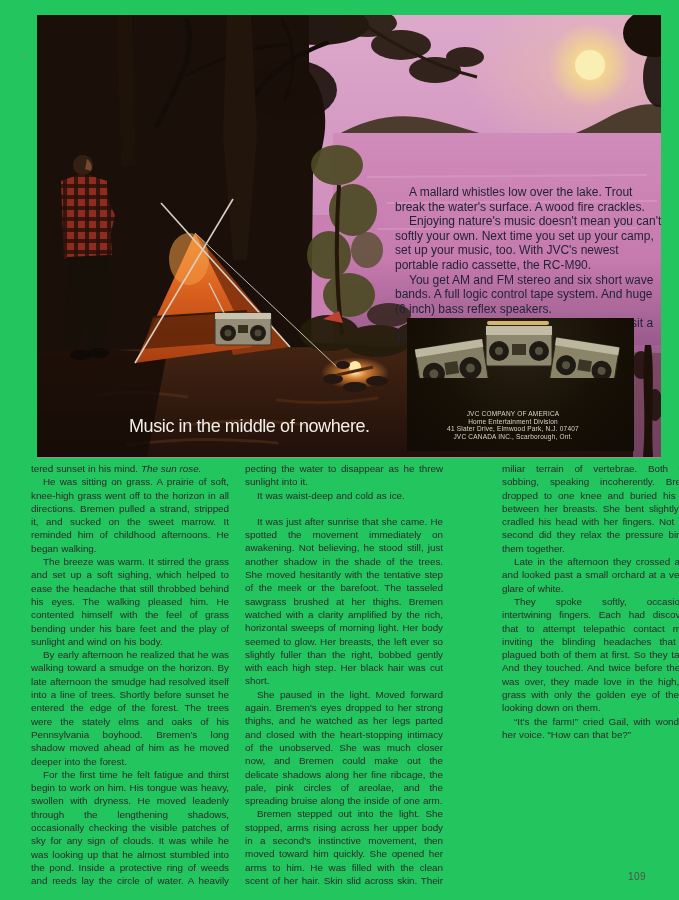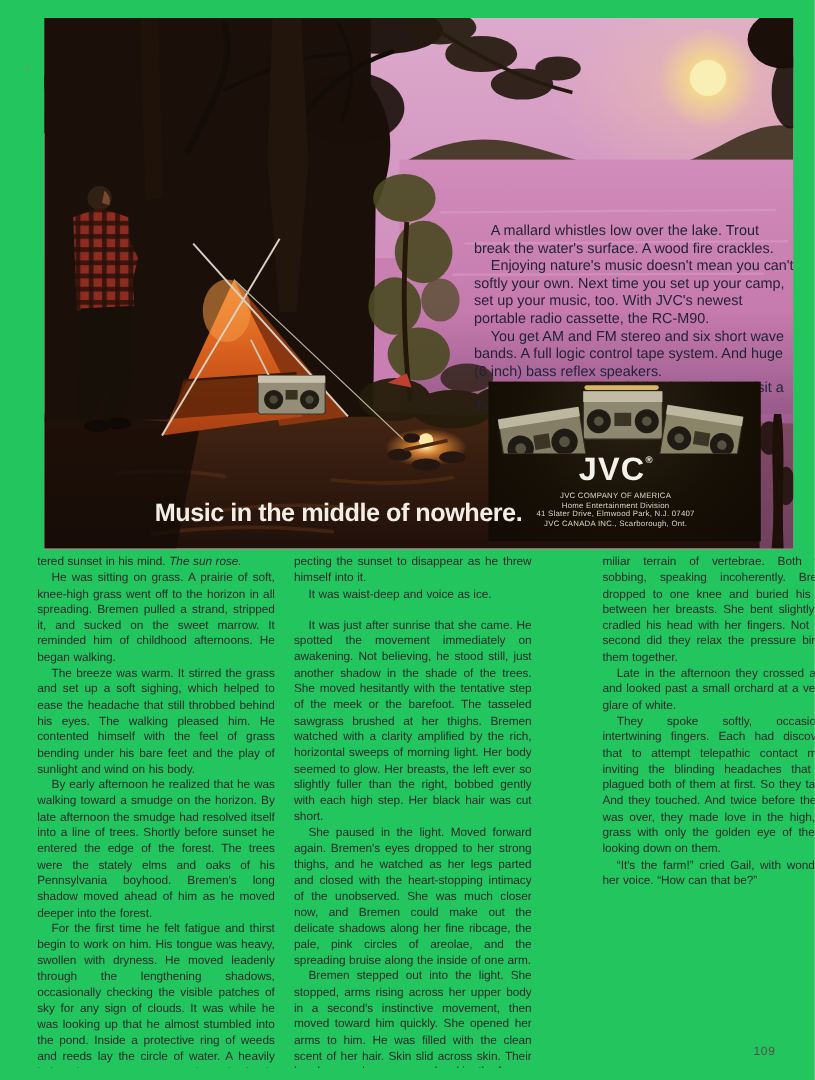--- a/index.html
+++ b/index.html
@@ -3,21 +3,21 @@
 <meta charset="utf-8">
 <style>
   html,body{margin:0;padding:0;}
   body{background:#e8e5de;font-family:"Liberation Sans",sans-serif;}
   .page{position:relative;width:679px;height:900px;background:#22c55e;overflow:hidden;}
   .speck{position:absolute;left:22px;top:56px;width:2px;height:2px;background:#8a867e;border-radius:50%;}
   .photo{position:absolute;left:37px;top:15px;width:624px;height:442px;background:#c97fb2;box-shadow:0 1px 0 #9a9288;}
   .photo svg{position:absolute;left:0;top:0;}
   .ad-copy{position:absolute;left:358px;top:170px;width:267px;color:#20203а;}
   .ad-copy p{margin:0;font-size:12px;line-height:14.6px;color:#232338;text-indent:14px;font-weight:500;letter-spacing:0px;}
-  .headline{position:absolute;left:92px;top:401px;width:340px;font-size:21px;font-weight:bold;letter-spacing:-0.4px;color:#f2eee6;}
+  .headline{position:absolute;left:92px;top:401px;width:340px;font-size:18px;font-weight:normal;letter-spacing:-0.4px;color:#f2eee6;}
   .jvc-card{position:absolute;left:370px;top:303px;width:227px;height:133px;background:radial-gradient(ellipse at 50% 20%, #2a2114 0%, #171006 55%, #100b05 100%);}
   .jvc-card svg{position:absolute;left:0;top:0;}
   .jvc-logo{position:absolute;left:0px;top:58px;width:212px;text-align:center;color:#f4f1ea;font-size:27px;font-weight:800;letter-spacing:1px;}
   .jvc-logo sup{font-size:8px;vertical-align:14px;letter-spacing:0;}
   .jvc-address{position:absolute;left:6px;top:92px;width:200px;text-align:center;}
   .jvc-address div{font-size:6.5px;line-height:7.6px;color:#ddd6c6;letter-spacing:0.2px;}
   .article-col{position:absolute;top:462px;width:198px;height:428px;overflow:hidden;text-align:justify;color:#2b2b2b;}
   .article-col p{margin:0;font-size:9.9px;line-height:13.3px;text-indent:12px;letter-spacing:-0.05px;word-spacing:0.3px;}
   .article-col p.noindent{text-indent:0;}
   .article-col p.gap{margin-top:13px;}
@@ -238,42 +238,41 @@
         <g transform="rotate(9 176 55)">
           <rect x="144" y="24" width="64" height="44" rx="2" fill="#8a8468" stroke="#2e2a1e"></rect>
           <rect x="144" y="24" width="64" height="8" fill="#bdb7a0"></rect>
           <circle cx="158" cy="50" r="10" fill="#1e1a14"></circle>
             <circle cx="194" cy="50" r="10" fill="#1e1a14"></circle>
           <circle cx="158" cy="50" r="4" fill="#57513f"></circle>
             <circle cx="194" cy="50" r="4" fill="#57513f"></circle>
           <rect x="170" y="42" width="13" height="11" fill="#3a3524"></rect>
         </g>
       </svg>
-      <div class="jvc-logo"><span>JVC</span><sup>®</sup></div>
       <div class="jvc-address">
           <div>JVC COMPANY OF AMERICA</div>
           <div>Home Entertainment Division</div>
           <div>41 Slater Drive, Elmwood Park, N.J. 07407</div>
           <div>JVC CANADA INC., Scarborough, Ont.</div>
         </div>
     </div>
 
     <div class="headline">Music in the middle of nowhere.</div>
   </div>
 
   <div class="article-col col-1">
       <p class="noindent"><span>tered sunset in his mind. </span><span style="font-style: italic;">The sun rose.</span></p>
-      <p>He was sitting on grass. A prairie of soft, knee-high grass went off to the horizon in all spreading. Bremen pulled a strand, stripped it, and sucked on the sweet marrow. It reminded him of childhood afternoons. He began walking.</p>
+      <p>He was sitting on grass. A prairie of soft, knee-high grass went off to the horizon in all directions. Bremen pulled a strand, stripped it, and sucked on the sweet marrow. It reminded him of childhood afternoons. He began walking.</p>
       <p>The breeze was warm. It stirred the grass and set up a soft sighing, which helped to ease the headache that still throbbed behind his eyes. The walking pleased him. He contented himself with the feel of grass bending under his bare feet and the play of sunlight and wind on his body.</p>
       <p>By early afternoon he realized that he was walking toward a smudge on the horizon. By late afternoon the smudge had resolved itself into a line of trees. Shortly before sunset he entered the edge of the forest. The trees were the stately elms and oaks of his Pennsylvania boyhood. Bremen's long shadow moved ahead of him as he moved deeper into the forest.</p>
       <p>For the first time he felt fatigue and thirst begin to work on him. His tongue was heavy, swollen with dryness. He moved leadenly through the lengthening shadows, occasionally checking the visible patches of sky for any sign of clouds. It was while he was looking up that he almost stumbled into the pond. Inside a protective ring of weeds and reeds lay the circle of water. A heavily laden cherry tree sent roots down the bank. Bremen took the last few steps forward, ex-</p>
     </div>
   <div class="article-col col-2">
-      <p class="noindent">pecting the sunset to disappear as he threw himself into it.</p>
-      <p>It was waist-deep and voice as ice.</p>
+      <p class="noindent">pecting the water to disappear as he threw sunlight into it.</p>
+      <p>It was waist-deep and cold as ice.</p>
       <p class="gap">It was just after sunrise that she came. He spotted the movement immediately on awakening. Not believing, he stood still, just another shadow in the shade of the trees. She moved hesitantly with the tentative step of the meek or the barefoot. The tasseled sawgrass brushed at her thighs. Bremen watched with a clarity amplified by the rich, horizontal sweeps of morning light. Her body seemed to glow. Her breasts, the left ever so slightly fuller than the right, bobbed gently with each high step. Her black hair was cut short.</p>
       <p>She paused in the light. Moved forward again. Bremen's eyes dropped to her strong thighs, and he watched as her legs parted and closed with the heart-stopping intimacy of the unobserved. She was much closer now, and Bremen could make out the delicate shadows along her fine ribcage, the pale, pink circles of areolae, and the spreading bruise along the inside of one arm.</p>
       <p>Bremen stepped out into the light. She stopped, arms rising across her upper body in a second's instinctive movement, then moved toward him quickly. She opened her arms to him. He was filled with the clean scent of her hair. Skin slid across skin. Their hands moved across muscle, skin, the fa-</p>
     </div>
   <div class="article-col col-3">
       <p class="noindent">miliar terrain of vertebrae. Both were sobbing, speaking incoherently. Bremen dropped to one knee and buried his face between her breasts. She bent slightly and cradled his head with her fingers. Not for a second did they relax the pressure binding them together.</p>
       <p>Late in the afternoon they crossed a rise and looked past a small orchard at a vertical glare of white.</p>
       <p>They spoke softly, occasionally intertwining fingers. Each had discovered that to attempt telepathic contact meant inviting the blinding headaches that had plagued both of them at first. So they talked. And they touched. And twice before the day was over, they made love in the high, soft grass with only the golden eye of the sun looking down on them.</p>
       <p>“It's the farm!” cried Gail, with wonder in her voice. “How can that be?”</p>
     </div>

